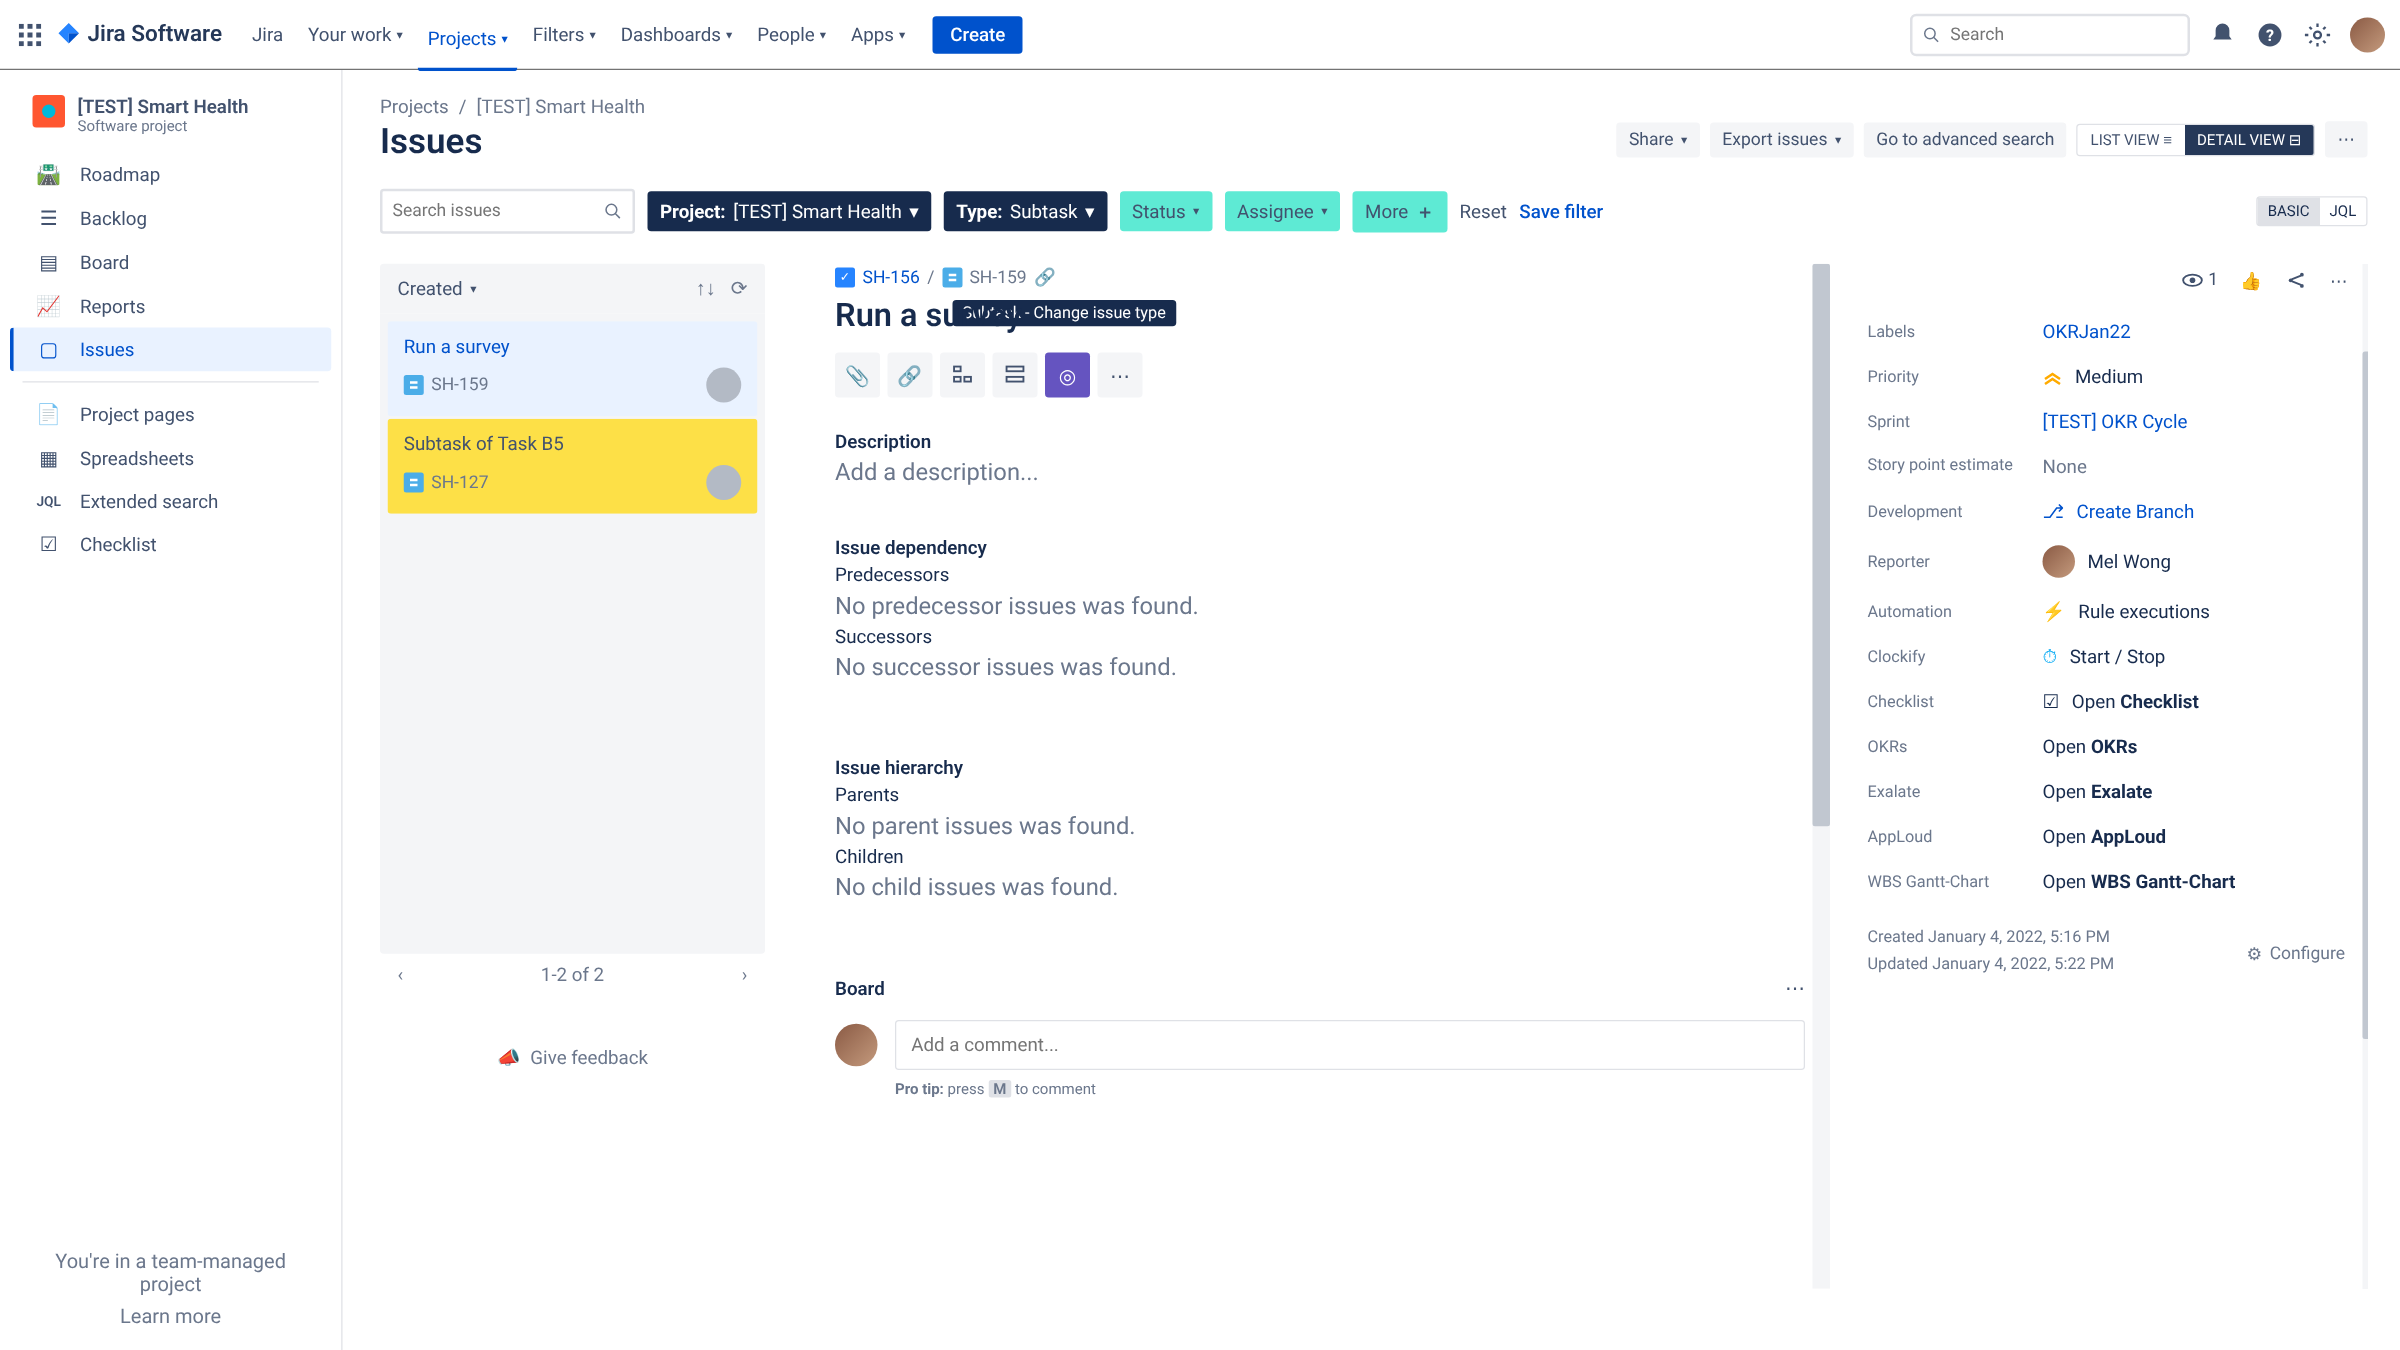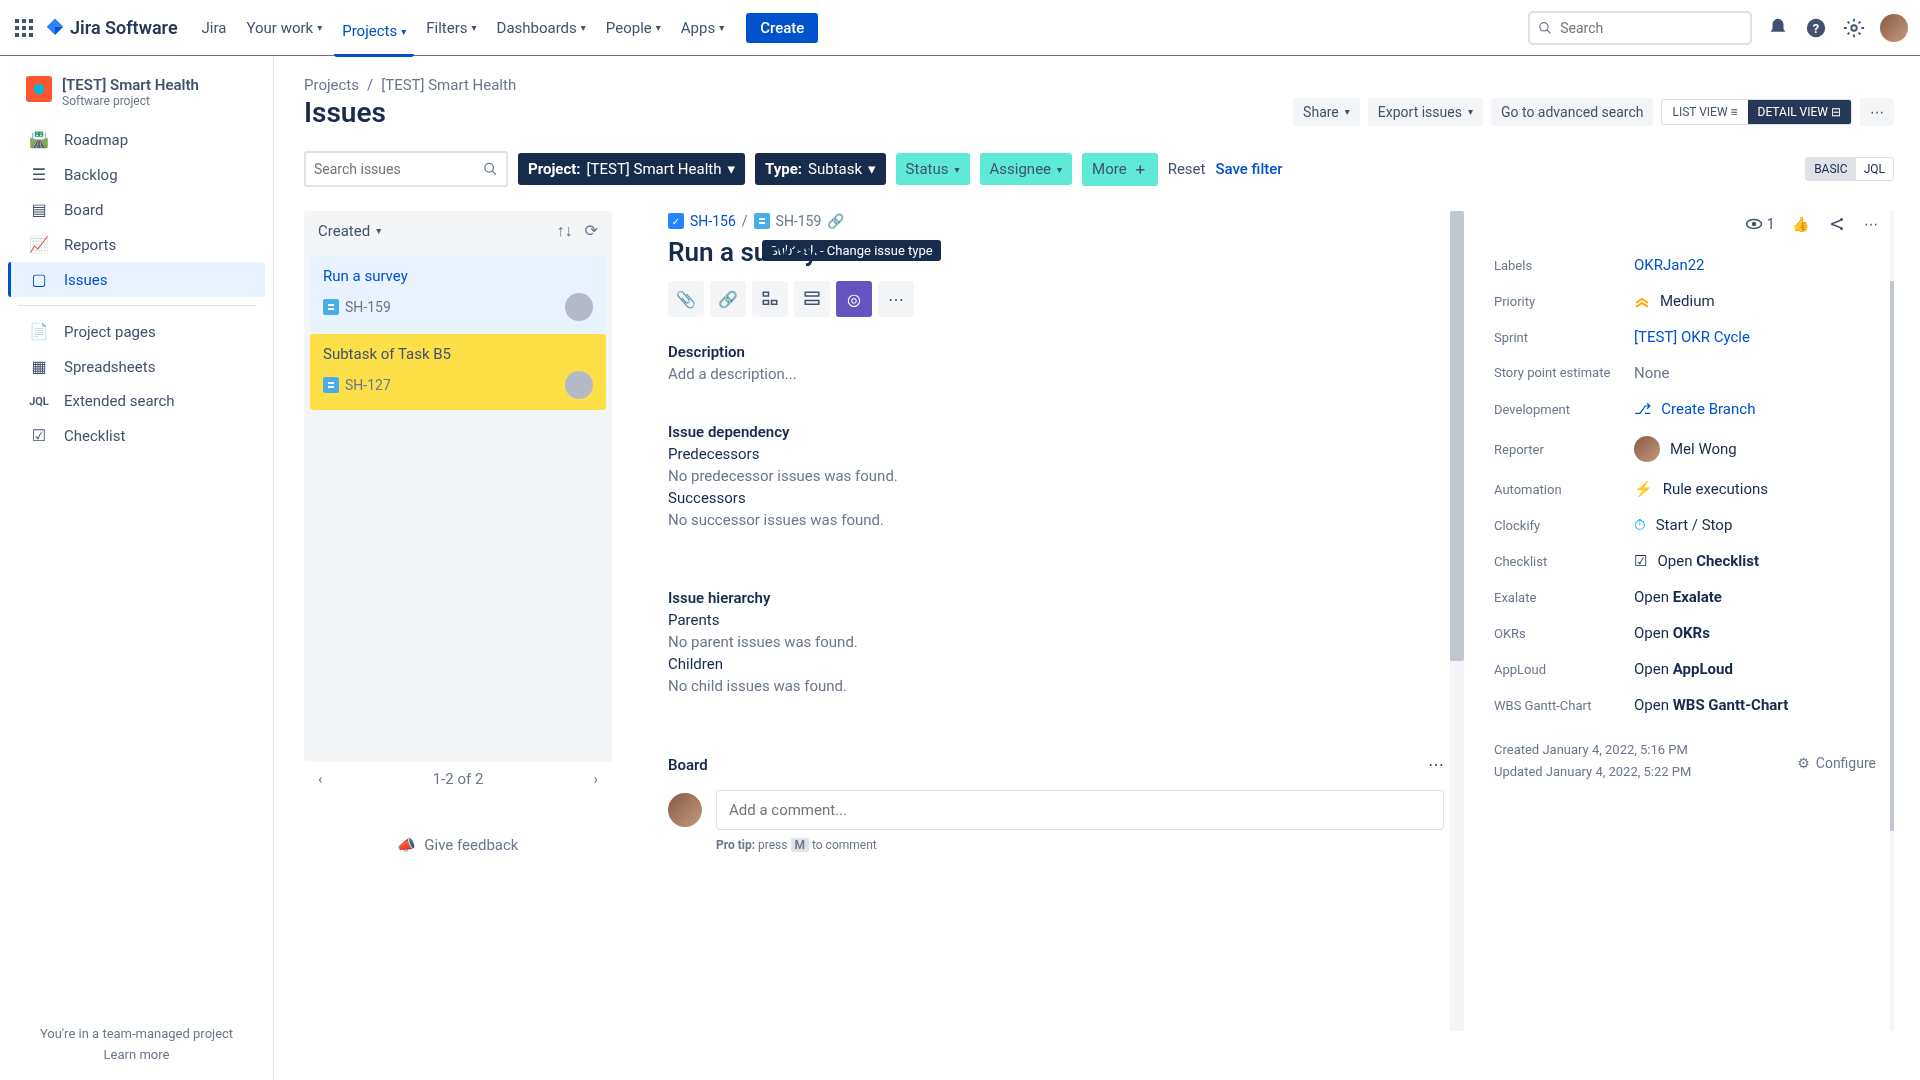--- a/index.html
+++ b/index.html
@@ -26,21 +26,21 @@
 
 .sidebar { width:274px; border-right:1px solid #DFE1E6; padding:20px 8px 8px 8px; display:flex; flex-direction:column;}
 .project-head { display:flex; gap:10px; padding:0 10px 14px 18px;}
 .proj-icon { width:26px; height:26px; border-radius:3px; background:#FF5630; display:flex; align-items:center; justify-content:center;}
 .project-head .name { font-weight:600; font-size:15px; color:#42526E;}
 .project-head .sub { font-size:12px; color:#6B778C;}
 .side-item { display:flex; align-items:center; gap:14px; padding:8px 10px 8px 20px; font-size:15px; color:#42526E; cursor:pointer; border-radius:3px;}
 .side-item.active { background:#E9F2FF; color:#0052CC; border-left:3px solid #0052CC; padding-left:17px;}
 .side-sep { border-top:1px solid #DFE1E6; margin:8px 10px;}
 .side-item .sic { width:22px; display:flex; justify-content:center; font-size:16px;}
-.sidebar-footer { margin-top:auto; text-align:center; font-size:13px; color:#6B778C; padding:10px;}
+.sidebar-footer { margin-top:auto; text-align:center; font-size:16px; color:#6B778C; padding:10px;}
 
 
 .main { flex:1; padding:20px 26px 0 30px; position:relative; overflow:hidden;}
 .crumbs { font-size:15px; color:#6B778C; display:flex; gap:8px; align-items:center;}
 .crumbs a { color:#6B778C; text-decoration:none; cursor:pointer;}
 .page-title { font-size:28px; font-weight:600; color:#172B4D; margin-top:2px;}
 
 .title-row { display:flex; align-items:center; justify-content:space-between;}
 .title-actions { display:flex; gap:8px; align-items:center;}
 .btn-secondary { background:#F4F5F7; padding:6px 10px; border-radius:3px; font-size:14px; color:#42526E; display:flex; align-items:center; gap:6px; cursor:pointer; border:none;}
@@ -86,21 +86,21 @@
 
 
 .detail { flex:1; padding:0 20px 0 56px; overflow-y:auto; position:relative;}
 .issue-crumb { display:flex; align-items:center; gap:6px; font-size:14px; color:#6B778C; margin-top:2px;}
 .issue-crumb .lk { color:#0052CC; cursor:pointer;}
 .issue-title { font-size:26px; font-weight:600; margin-top:8px;}
 .action-row { display:flex; gap:6px; margin-top:14px;}
 .act { width:36px; height:36px; background:#F4F5F7; border-radius:3px; display:flex; align-items:center; justify-content:center; cursor:pointer; color:#42526E;}
 .act.purple { background:#6554C0; color:#fff;}
 .section-h { font-size:15px; font-weight:600; margin-top:26px; color:#172B4D;}
-.muted { font-size:15px; color:#6B778C; margin-top:4px;}
+.muted { font-size:19px; color:#6B778C; margin-top:4px;}
 .sub-h { font-size:15px; color:#172B4D; margin-top:4px;}
 .table-row { display:flex; align-items:center; justify-content:space-between; margin-top:28px;}
 .comment-row { display:flex; gap:14px; margin-top:16px; align-items:center;}
 .comment-av { width:34px; height:34px; border-radius:50%; background:linear-gradient(135deg,#8a5a44,#c49a7d);}
 .comment-input { flex:1; border:1px solid #DFE1E6; border-radius:3px; height:40px; padding:0 12px; font-size:15px; color:#6B778C;}
 .protip { font-size:12px; color:#6B778C; margin-top:8px; margin-left:48px;}
 .protip .key { background:#DFE1E6; padding:0 4px; border-radius:2px; font-weight:600;}
 
 
 .rs-panel { width:430px; border-left:0; padding:0 10px 0 20px; overflow-y:auto;}
@@ -526,29 +526,29 @@
             </div>
           </div>
         <div class="field-row">
             <div class="lab">Checklist</div>
             <div class="val">
               <span>☑</span>
               <span><span>Open </span><b>Checklist</b></span>
             </div>
           </div>
         <div class="field-row">
+            <div class="lab">OKRs</div>
+            <div class="val">
+              <span><span>Open </span><b>OKRs</b></span>
+            </div>
+          </div>
+        <div class="field-row">
             <div class="lab">Exalate</div>
             <div class="val">
               <span><span>Open </span><b>Exalate</b></span>
-            </div>
-          </div>
-        <div class="field-row">
-            <div class="lab">OKRs</div>
-            <div class="val">
-              <span><span>Open </span><b>OKRs</b></span>
             </div>
           </div>
         <div class="field-row">
             <div class="lab">AppLoud</div>
             <div class="val">
               <span><span>Open </span><b>AppLoud</b></span>
             </div>
           </div>
         <div class="field-row">
             <div class="lab">WBS Gantt-Chart</div>

